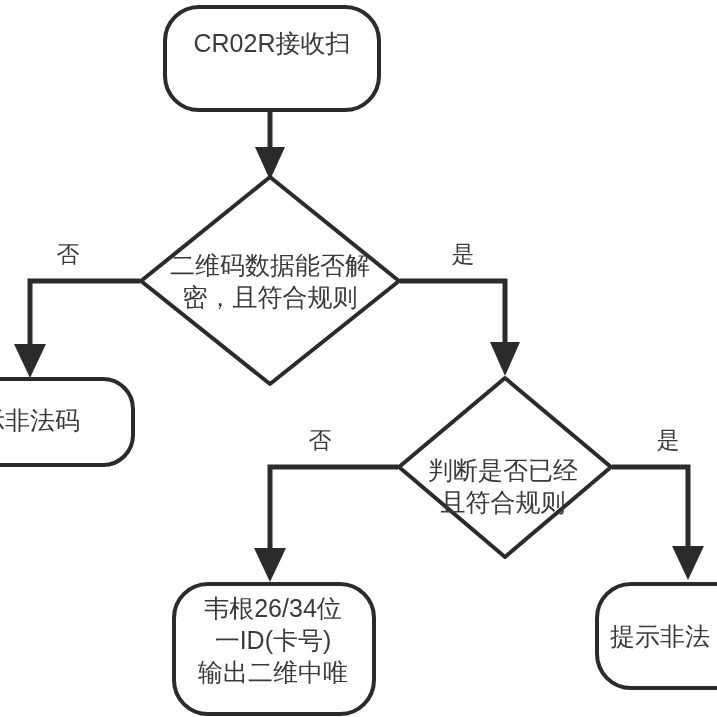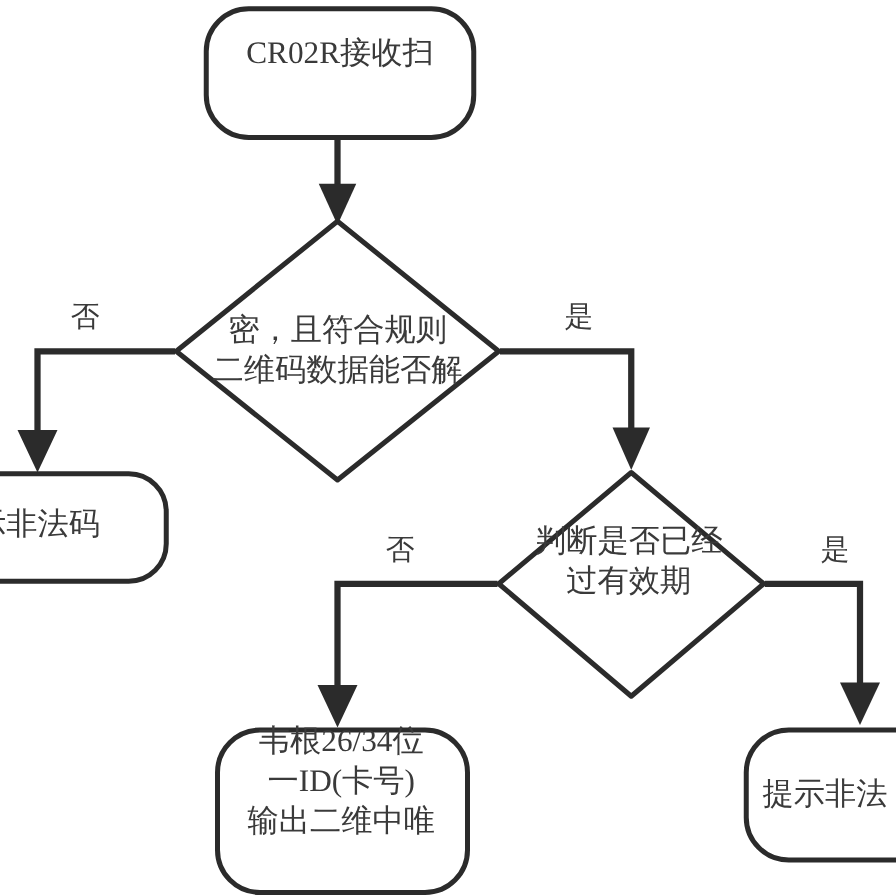--- a/index.html
+++ b/index.html
@@ -11,21 +11,20 @@
     width: 717px;
     height: 717px;
     overflow: hidden;
     font-family: "Liberation Sans", "DejaVu Sans", sans-serif;
   }
   #flow-canvas {
     position: relative;
     width: 717px;
     height: 655px;
     background: #ffffff;
-    font-family: Liberation Serif, serif;
   }
   svg.flow-svg {
     position: absolute;
     top: 0;
     left: 0;
     width: 717px;
     height: 717px;
     display: block;
   }
   .shape-stroke {
@@ -59,22 +58,22 @@
     color: #3a3a3a;
     font-size: 23px;
     line-height: 26px;
     white-space: nowrap;
     text-align: center;
   }
   
   #txt-start      { left: 163px; top: 27px;  width: 218px; }
   #txt-decision1  { left: 120px; top: 249px; width: 300px; }
   #txt-illegal-left { left: -70px; top: 404px; width: 200px; }
-  #txt-decision2  { left: 392px; top: 418px; width: 222px; }
-  #txt-wiegand    { left: 172px; top: 578px; width: 202px; }
+  #txt-decision2  { left: 392px; top: 454px; width: 222px; }
+  #txt-wiegand    { left: 172px; top: 592px; width: 202px; }
   #txt-illegal-right { left: 610px; top: 620px; width: 200px; text-align: left; }
   
   #lbl-no-1  { left: 48px;  top: 241px; width: 40px; }
   #lbl-yes-1 { left: 443px; top: 241px; width: 40px; }
   #lbl-no-2  { left: 300px; top: 427px; width: 40px; }
   #lbl-yes-2 { left: 648px; top: 427px; width: 40px; }
 </style>
 </head>
 <body>
 
@@ -118,31 +117,31 @@
     <rect class="shape-stroke" x="174" y="584" width="200" height="130" rx="34" ry="34"></rect>
 
     <rect class="shape-stroke" x="597" y="584" width="240" height="104" rx="34" ry="34"></rect>
   </svg>
 
   <div class="node-text" id="txt-start">
     <div>CR02R接收扫</div>
   </div>
 
   <div class="node-text" id="txt-decision1">
+    <div>二维码数据能否解</div>
     <div>密，且符合规则</div>
-    <div>二维码数据能否解</div>
   </div>
 
   <div class="node-text" id="txt-illegal-left">
     <div>示非法码</div>
   </div>
 
   <div class="node-text" id="txt-decision2">
     <div>判断是否已经</div>
-    <div>过有效期</div>
+    <div>且符合规则</div>
   </div>
 
   <div class="node-text" id="txt-wiegand">
     <div>韦根26/34位</div>
     <div>一ID(卡号)</div>
     <div>输出二维中唯</div>
   </div>
 
   <div class="node-text" id="txt-illegal-right">
     <div>提示非法</div>

